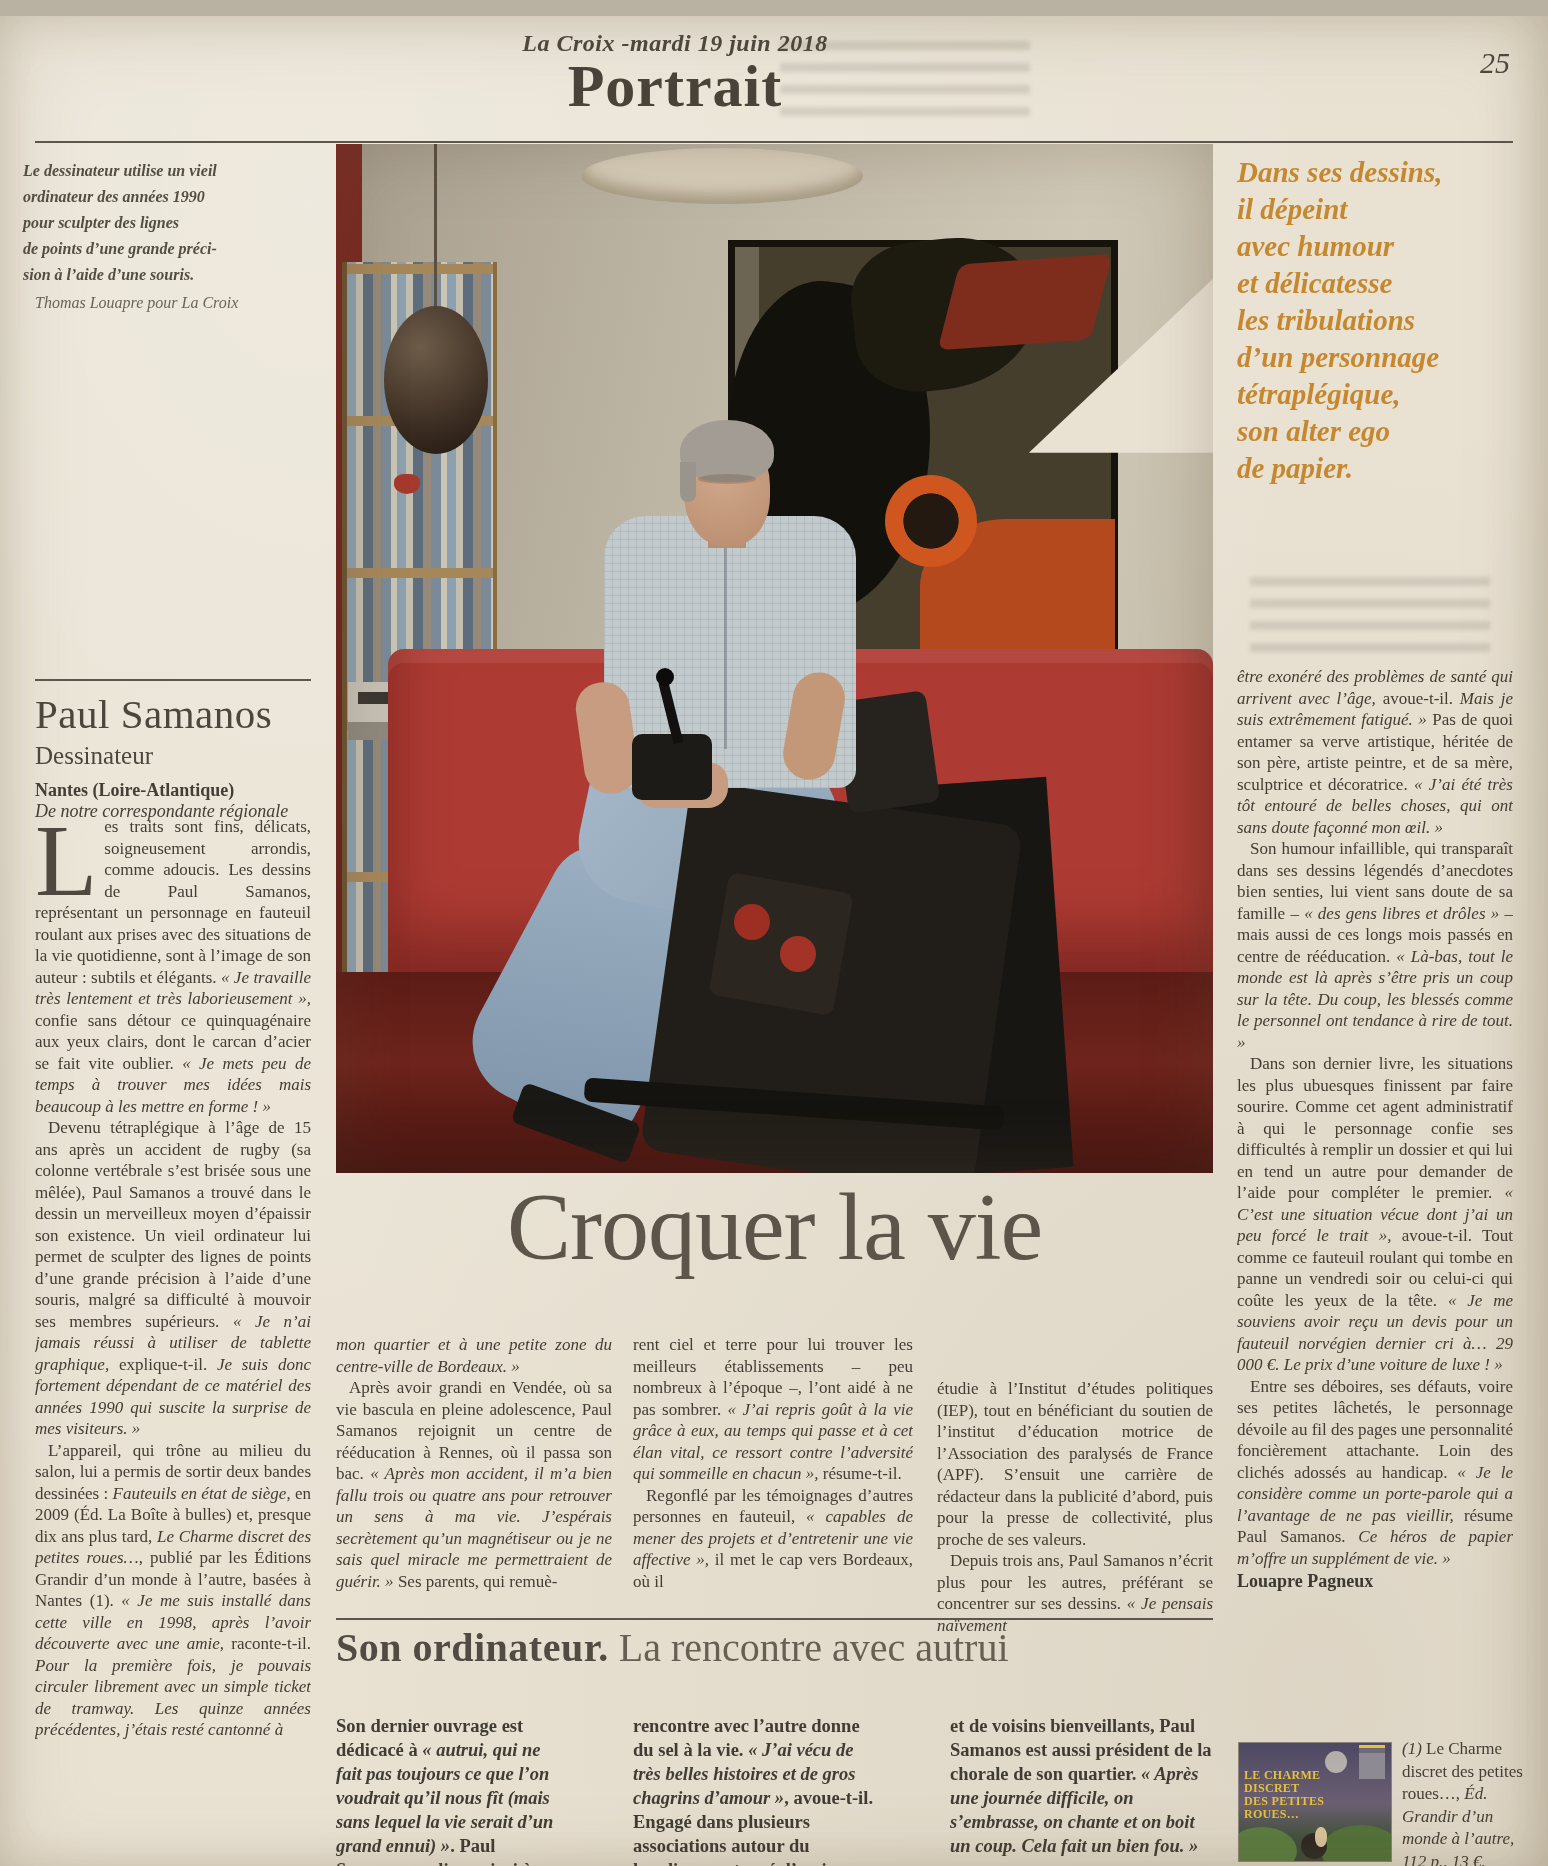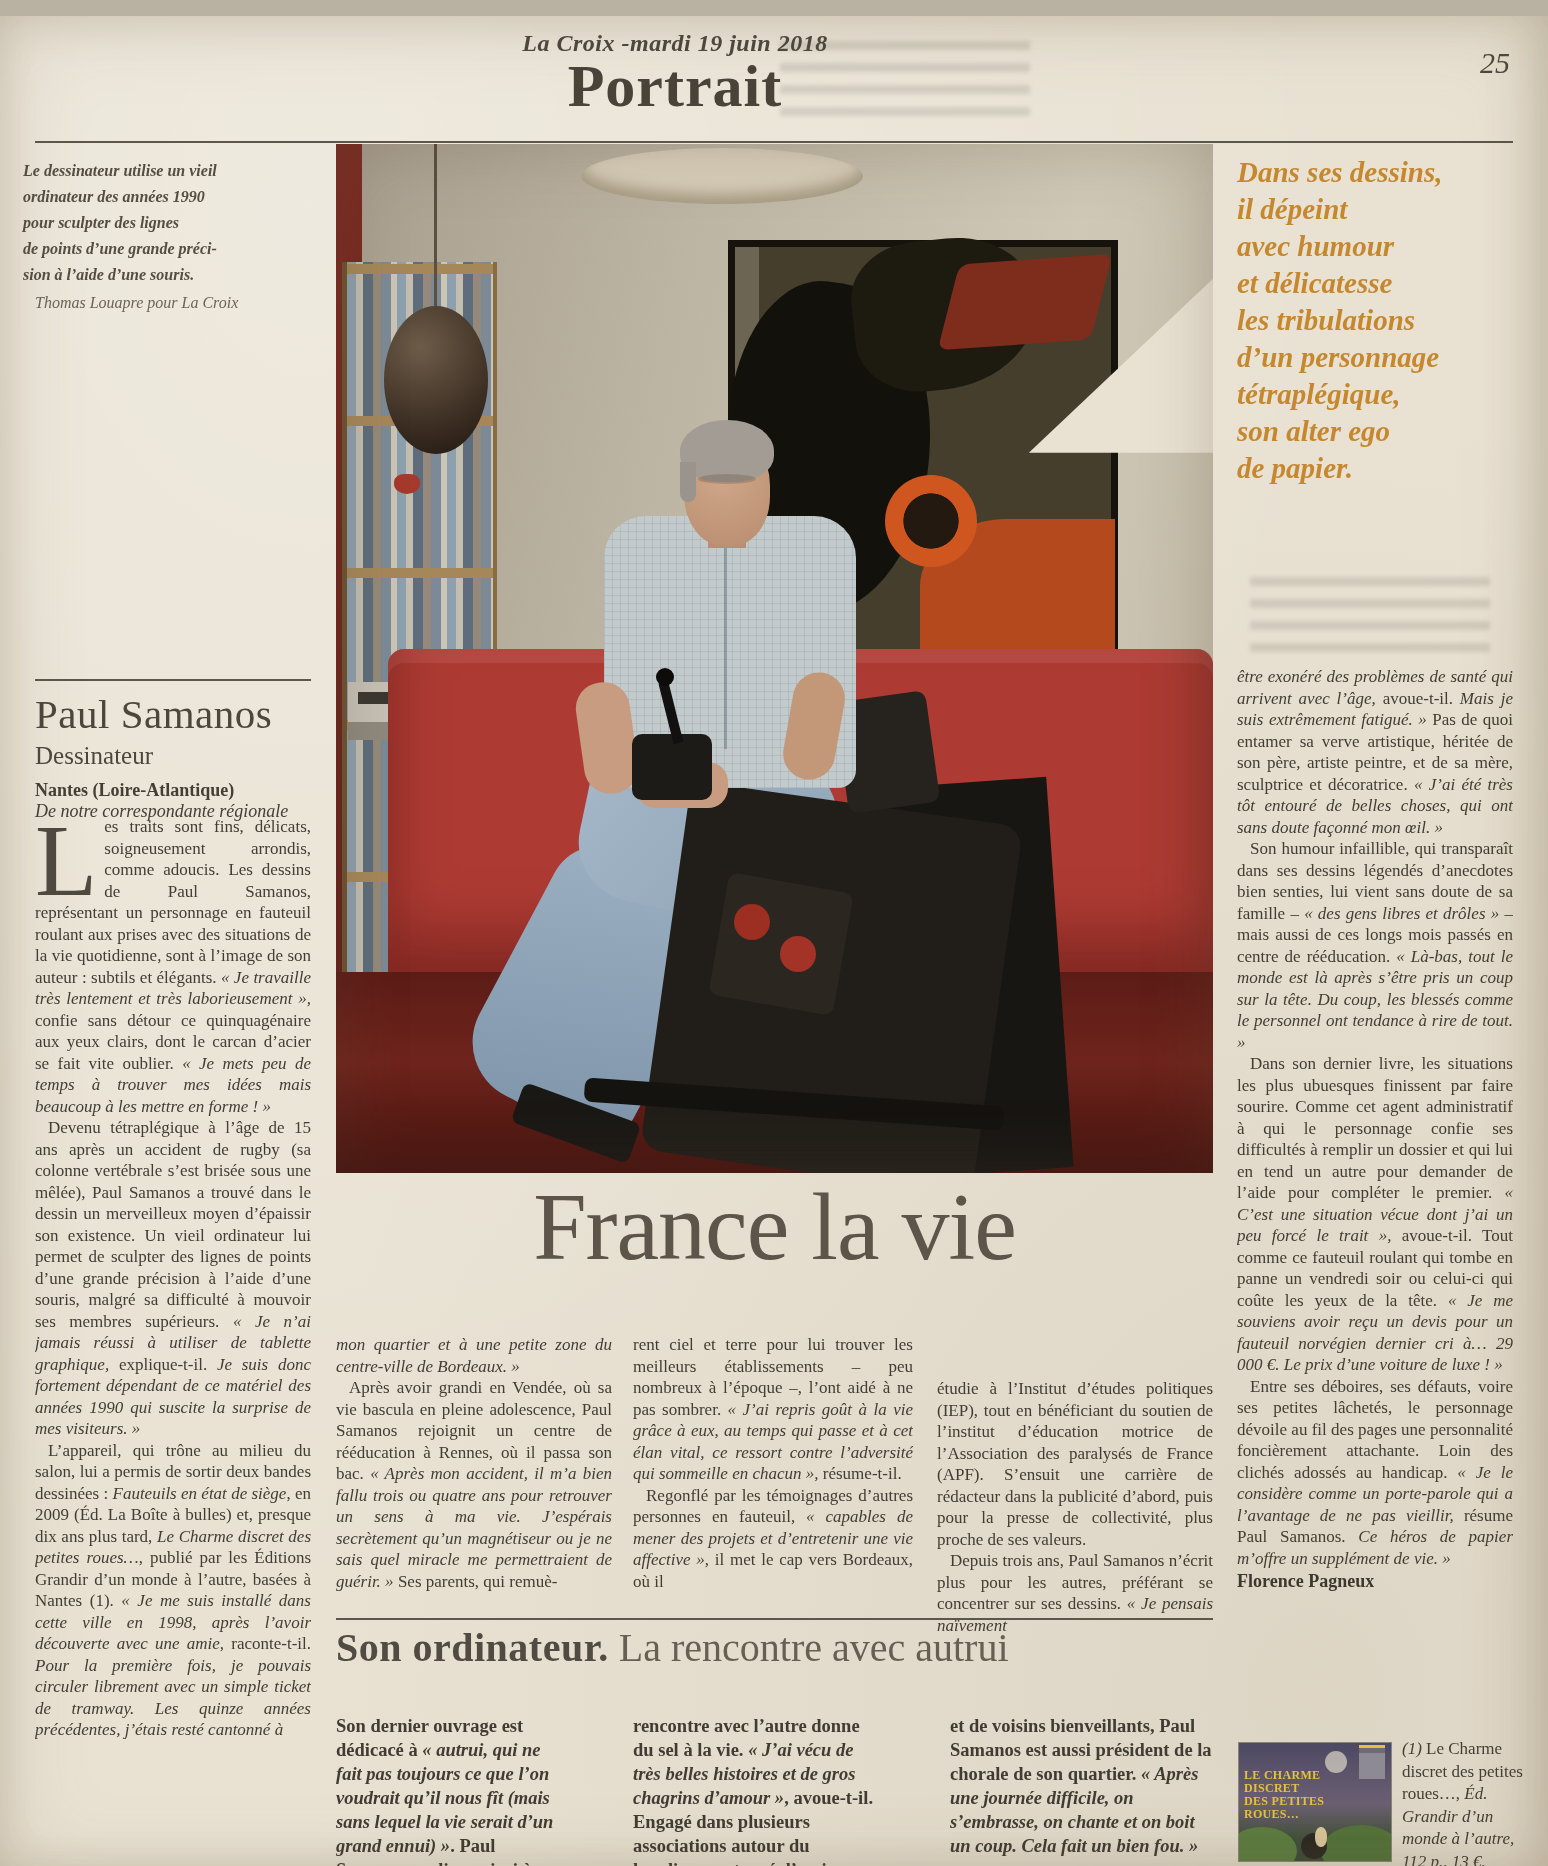--- a/index.html
+++ b/index.html
@@ -222,21 +222,21 @@
       <div>son alter ego</div>
       <div>de papier.</div>
     </div>
 
   <div class="abs rule byline-rule"></div>
   <div class="abs byline-name">Paul Samanos</div>
   <div class="abs byline-role">Dessinateur</div>
   <div class="abs byline-dateline">Nantes (Loire-Atlantique)</div>
   <div class="abs byline-corr">De notre correspondante régionale</div>
 
-  <div class="abs headline">France la vie</div>
+  <div class="abs headline">Croquer la vie</div>
 
   <div class="abs col col1 body-text">
       <p><span class="dropcap">L</span><span>es traits sont fins, délicats, soigneusement arrondis, comme adoucis. Les dessins de Paul Samanos, représentant un personnage en fauteuil roulant aux prises avec des situations de la vie quotidienne, sont à l’image de son auteur : subtils et élégants. </span><span class="r-i">« Je travaille très lentement et très laborieusement », </span><span>confie sans détour ce quinquagénaire aux yeux clairs, dont le carcan d’acier se fait vite oublier. </span><span class="r-i">« Je mets peu de temps à trouver mes idées mais beaucoup à les mettre en forme ! »</span></p>
       <p><span>Devenu tétraplégique à l’âge de 15 ans après un accident de rugby (sa colonne vertébrale s’est brisée sous une mêlée), Paul Samanos a trouvé dans le dessin un merveilleux moyen d’épaissir son existence. Un vieil ordinateur lui permet de sculpter des lignes de points d’une grande précision à l’aide d’une souris, malgré sa difficulté à mouvoir ses membres supérieurs. </span><span class="r-i">« Je n’ai jamais réussi à utiliser de tablette graphique, </span><span>explique-t-il. </span><span class="r-i">Je suis donc fortement dépendant de ce matériel des années 1990 qui suscite la surprise de mes visiteurs. »</span></p>
       <p><span>L’appareil, qui trône au milieu du salon, lui a permis de sortir deux bandes dessinées : </span><span class="r-i">Fauteuils en état de siège</span><span>, en 2009 (Éd. La Boîte à bulles) et, presque dix ans plus tard, </span><span class="r-i">Le Charme discret des petites roues…</span><span>, publié par les Éditions Grandir d’un monde à l’autre, basées à Nantes (1). </span><span class="r-i">« Je me suis installé dans cette ville en 1998, après l’avoir découverte avec une amie, </span><span>raconte-t-il. </span><span class="r-i">Pour la première fois, je pouvais circuler librement avec un simple ticket de tramway. Les quinze années précédentes, j’étais resté cantonné à</span></p>
     </div>
   <div class="abs col col2 body-text">
       <p><span class="r-i">mon quartier et à une petite zone du centre-ville de Bordeaux. »</span></p>
       <p><span>Après avoir grandi en Vendée, où sa vie bascula en pleine adolescence, Paul Samanos rejoignit un centre de rééducation à Rennes, où il passa son bac. </span><span class="r-i">« Après mon accident, il m’a bien fallu trois ou quatre ans pour retrouver un sens à ma vie. J’espérais secrètement qu’un magnétiseur ou je ne sais quel miracle me permettraient de guérir. » </span><span>Ses parents, qui remuè-</span></p>
     </div>
@@ -249,21 +249,21 @@
       <p><span>Depuis trois ans, Paul Samanos n’écrit plus pour les autres, préférant se concentrer sur ses dessins. </span><span class="r-i">« Je pensais naïvement</span></p>
     </div>
   <div class="abs ghost ghost-bars" style="left:1250px;top:548px;width:240px;height:88px;"></div>
   <div class="abs col col5 body-text">
     <div>
         <p><span class="r-i">être exonéré des problèmes de santé qui arrivent avec l’âge, </span><span>avoue-t-il. </span><span class="r-i">Mais je suis extrêmement fatigué. » </span><span>Pas de quoi entamer sa verve artistique, héritée de son père, artiste peintre, et de sa mère, sculptrice et décoratrice. </span><span class="r-i">« J’ai été très tôt entouré de belles choses, qui ont sans doute façonné mon œil. »</span></p>
         <p><span>Son humour infaillible, qui transparaît dans ses dessins légendés d’anecdotes bien senties, lui vient sans doute de sa famille – </span><span class="r-i">« des gens libres et drôles »</span><span> – mais aussi de ces longs mois passés en centre de rééducation. </span><span class="r-i">« Là-bas, tout le monde est là après s’être pris un coup sur la tête. Du coup, les blessés comme le personnel ont tendance à rire de tout. »</span></p>
         <p><span>Dans son dernier livre, les situations les plus ubuesques finissent par faire sourire. Comme cet agent administratif à qui le personnage confie ses difficultés à remplir un dossier et qui lui en tend un autre pour demander de l’aide pour compléter le premier. </span><span class="r-i">« C’est une situation vécue dont j’ai un peu forcé le trait », </span><span>avoue-t-il. Tout comme ce fauteuil roulant qui tombe en panne un vendredi soir ou celui-ci qui coûte les yeux de la tête. </span><span class="r-i">« Je me souviens avoir reçu un devis pour un fauteuil norvégien dernier cri à… 29 000 €. Le prix d’une voiture de luxe ! »</span></p>
         <p><span>Entre ses déboires, ses défauts, voire ses petites lâchetés, le personnage dévoile au fil des pages une personnalité foncièrement attachante. Loin des clichés adossés au handicap. </span><span class="r-i">« Je le considère comme un porte-parole qui a l’avantage de ne pas vieillir, </span><span>résume Paul Samanos. </span><span class="r-i">Ce héros de papier m’offre un supplément de vie. »</span></p>
       </div>
-    <div class="signature">Florence Pagneux</div>
+    <div class="signature">Louapre Pagneux</div>
   </div>
 
   <div class="abs rule sub-rule"></div>
   <div class="abs sub-head"><span class="sub-kicker">Son ordinateur.</span><span class="sub-title"> La rencontre avec autrui</span></div>
   <div class="abs col sub-col sub-colA">
       <p><span class="r-b">Son dernier ouvrage est dédicacé à </span><span class="r-bi">« autrui, qui ne fait pas toujours ce que l’on voudrait qu’il nous fît (mais sans lequel la vie serait d’un grand ennui) »</span><span class="r-b">. Paul Samanos souligne ainsi à quel point la</span></p>
     </div>
   <div class="abs col sub-col sub-colB">
       <p><span class="r-b">rencontre avec l’autre donne du sel à la vie. </span><span class="r-bi">« J’ai vécu de très belles histoires et de gros chagrins d’amour »</span><span class="r-b">, avoue-t-il. Engagé dans plusieurs associations autour du handicap, entouré d’amis</span></p>
     </div>

